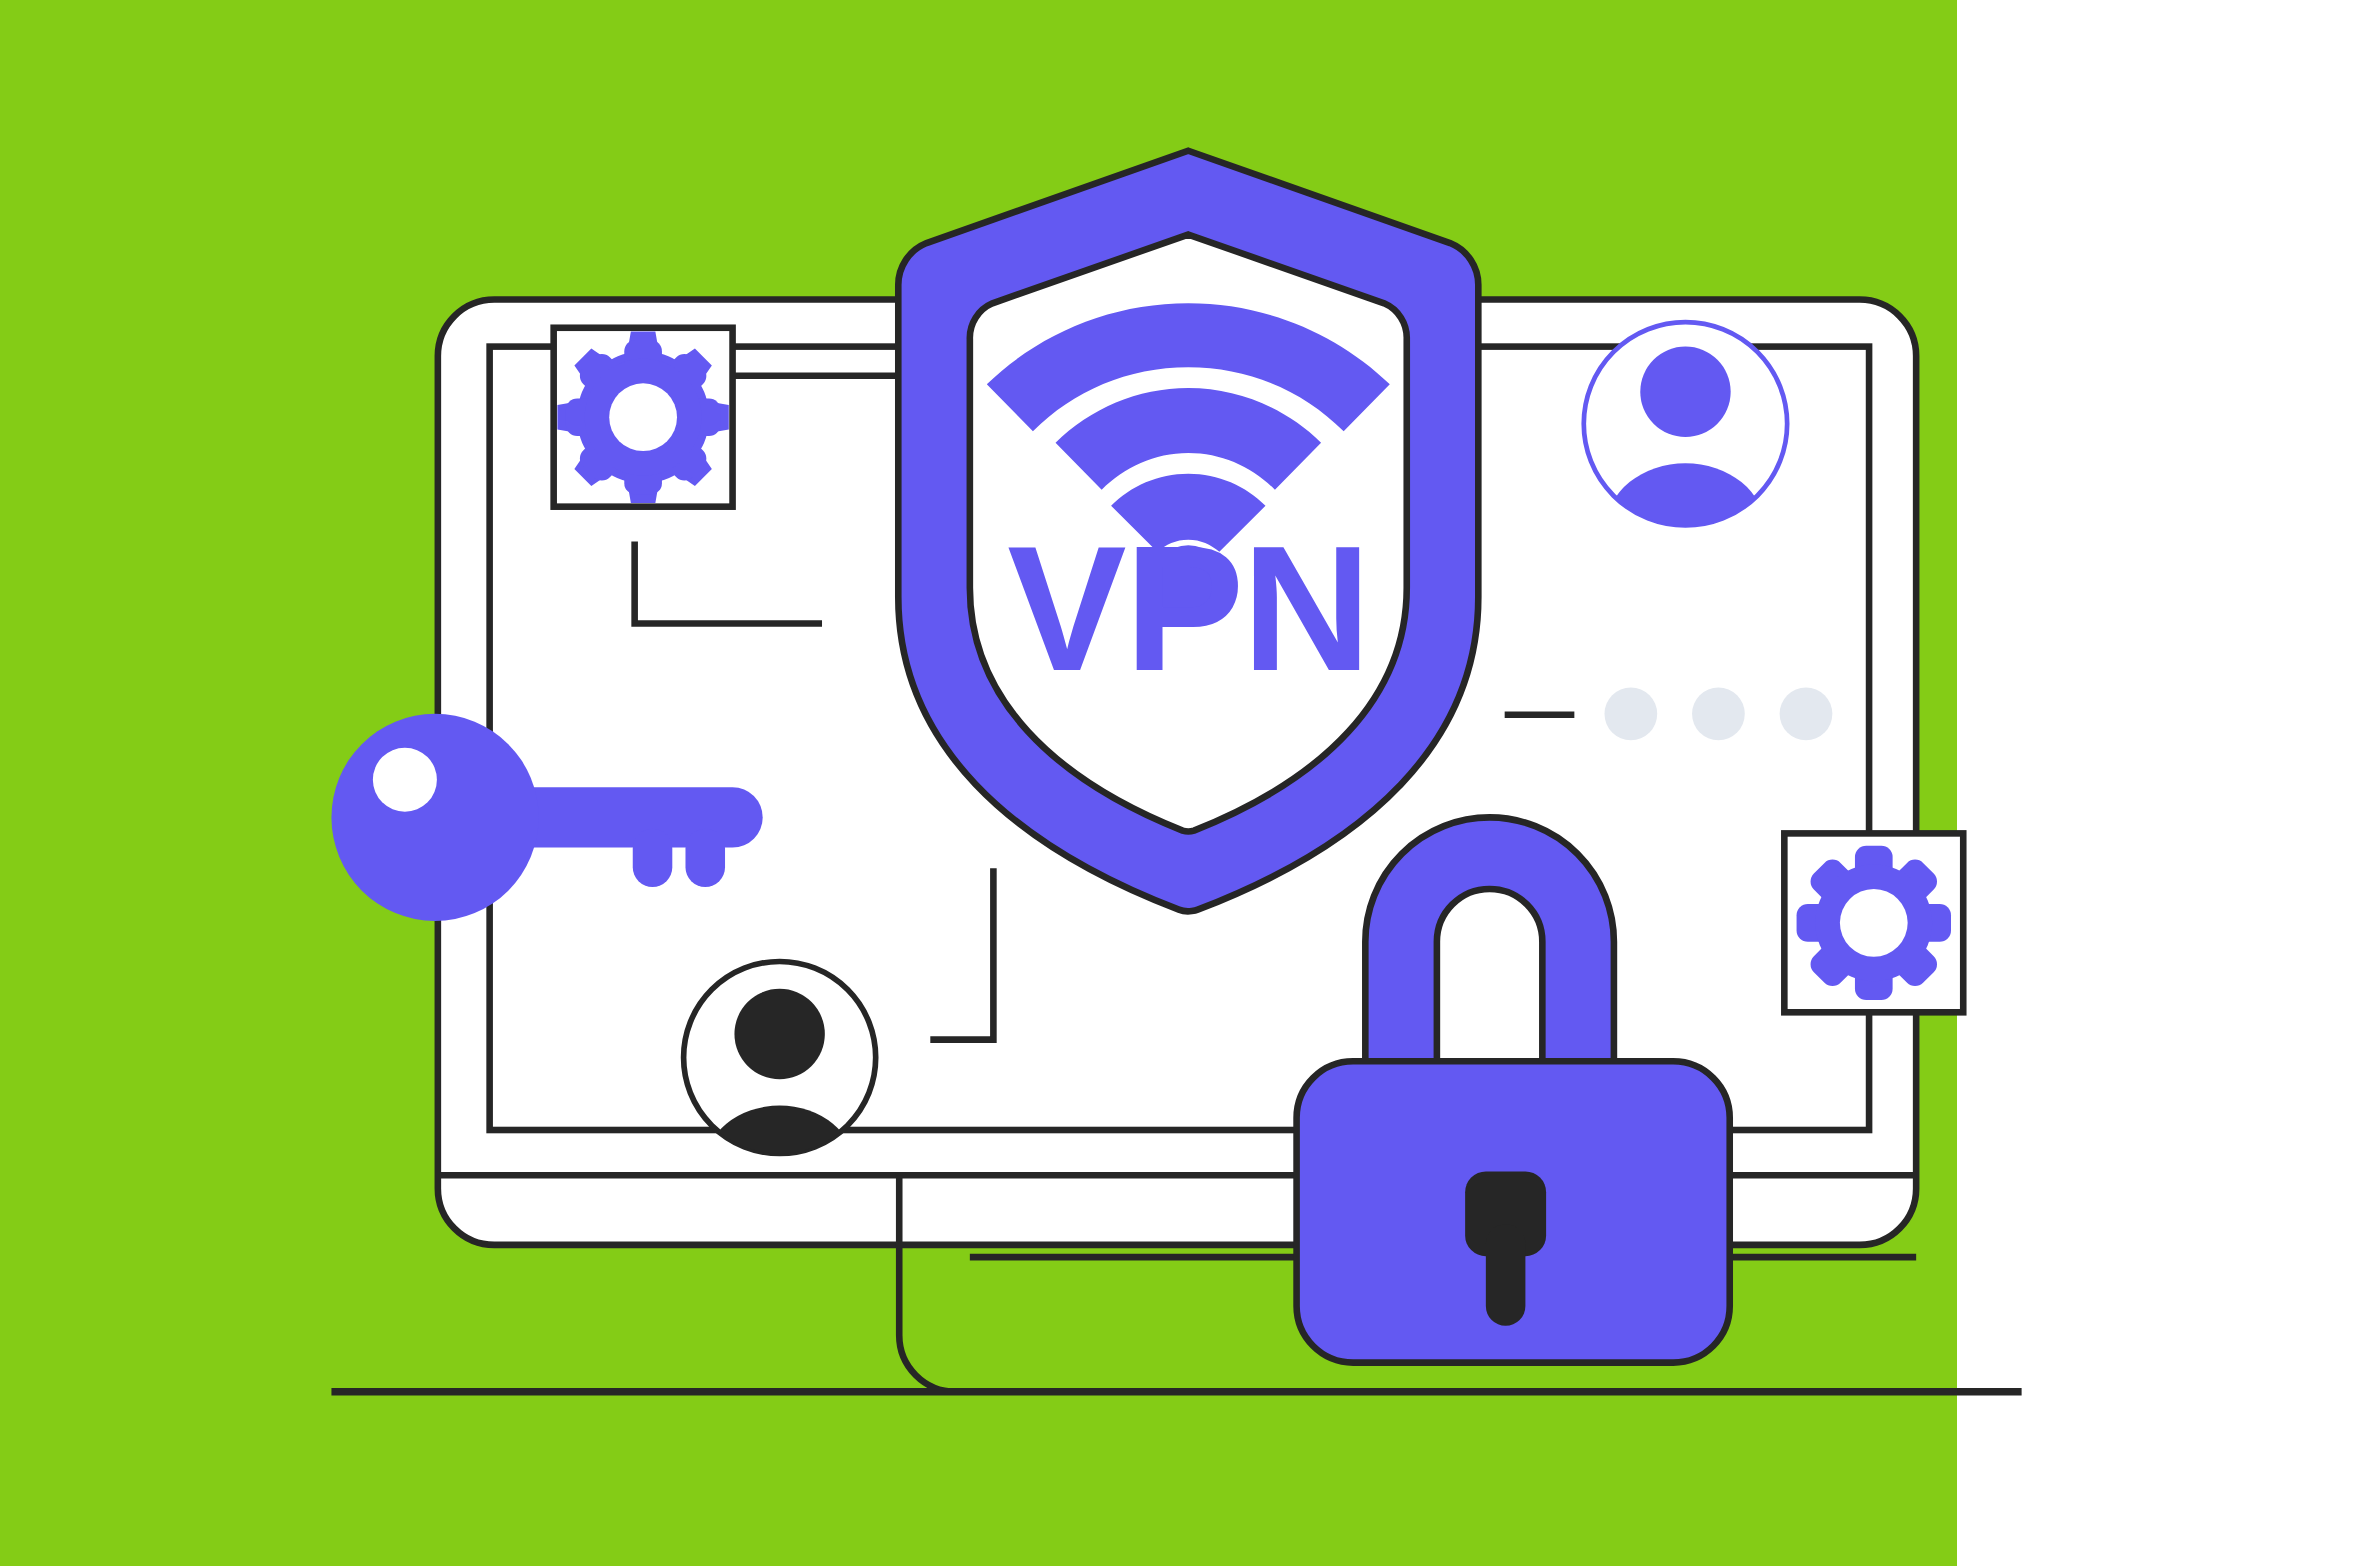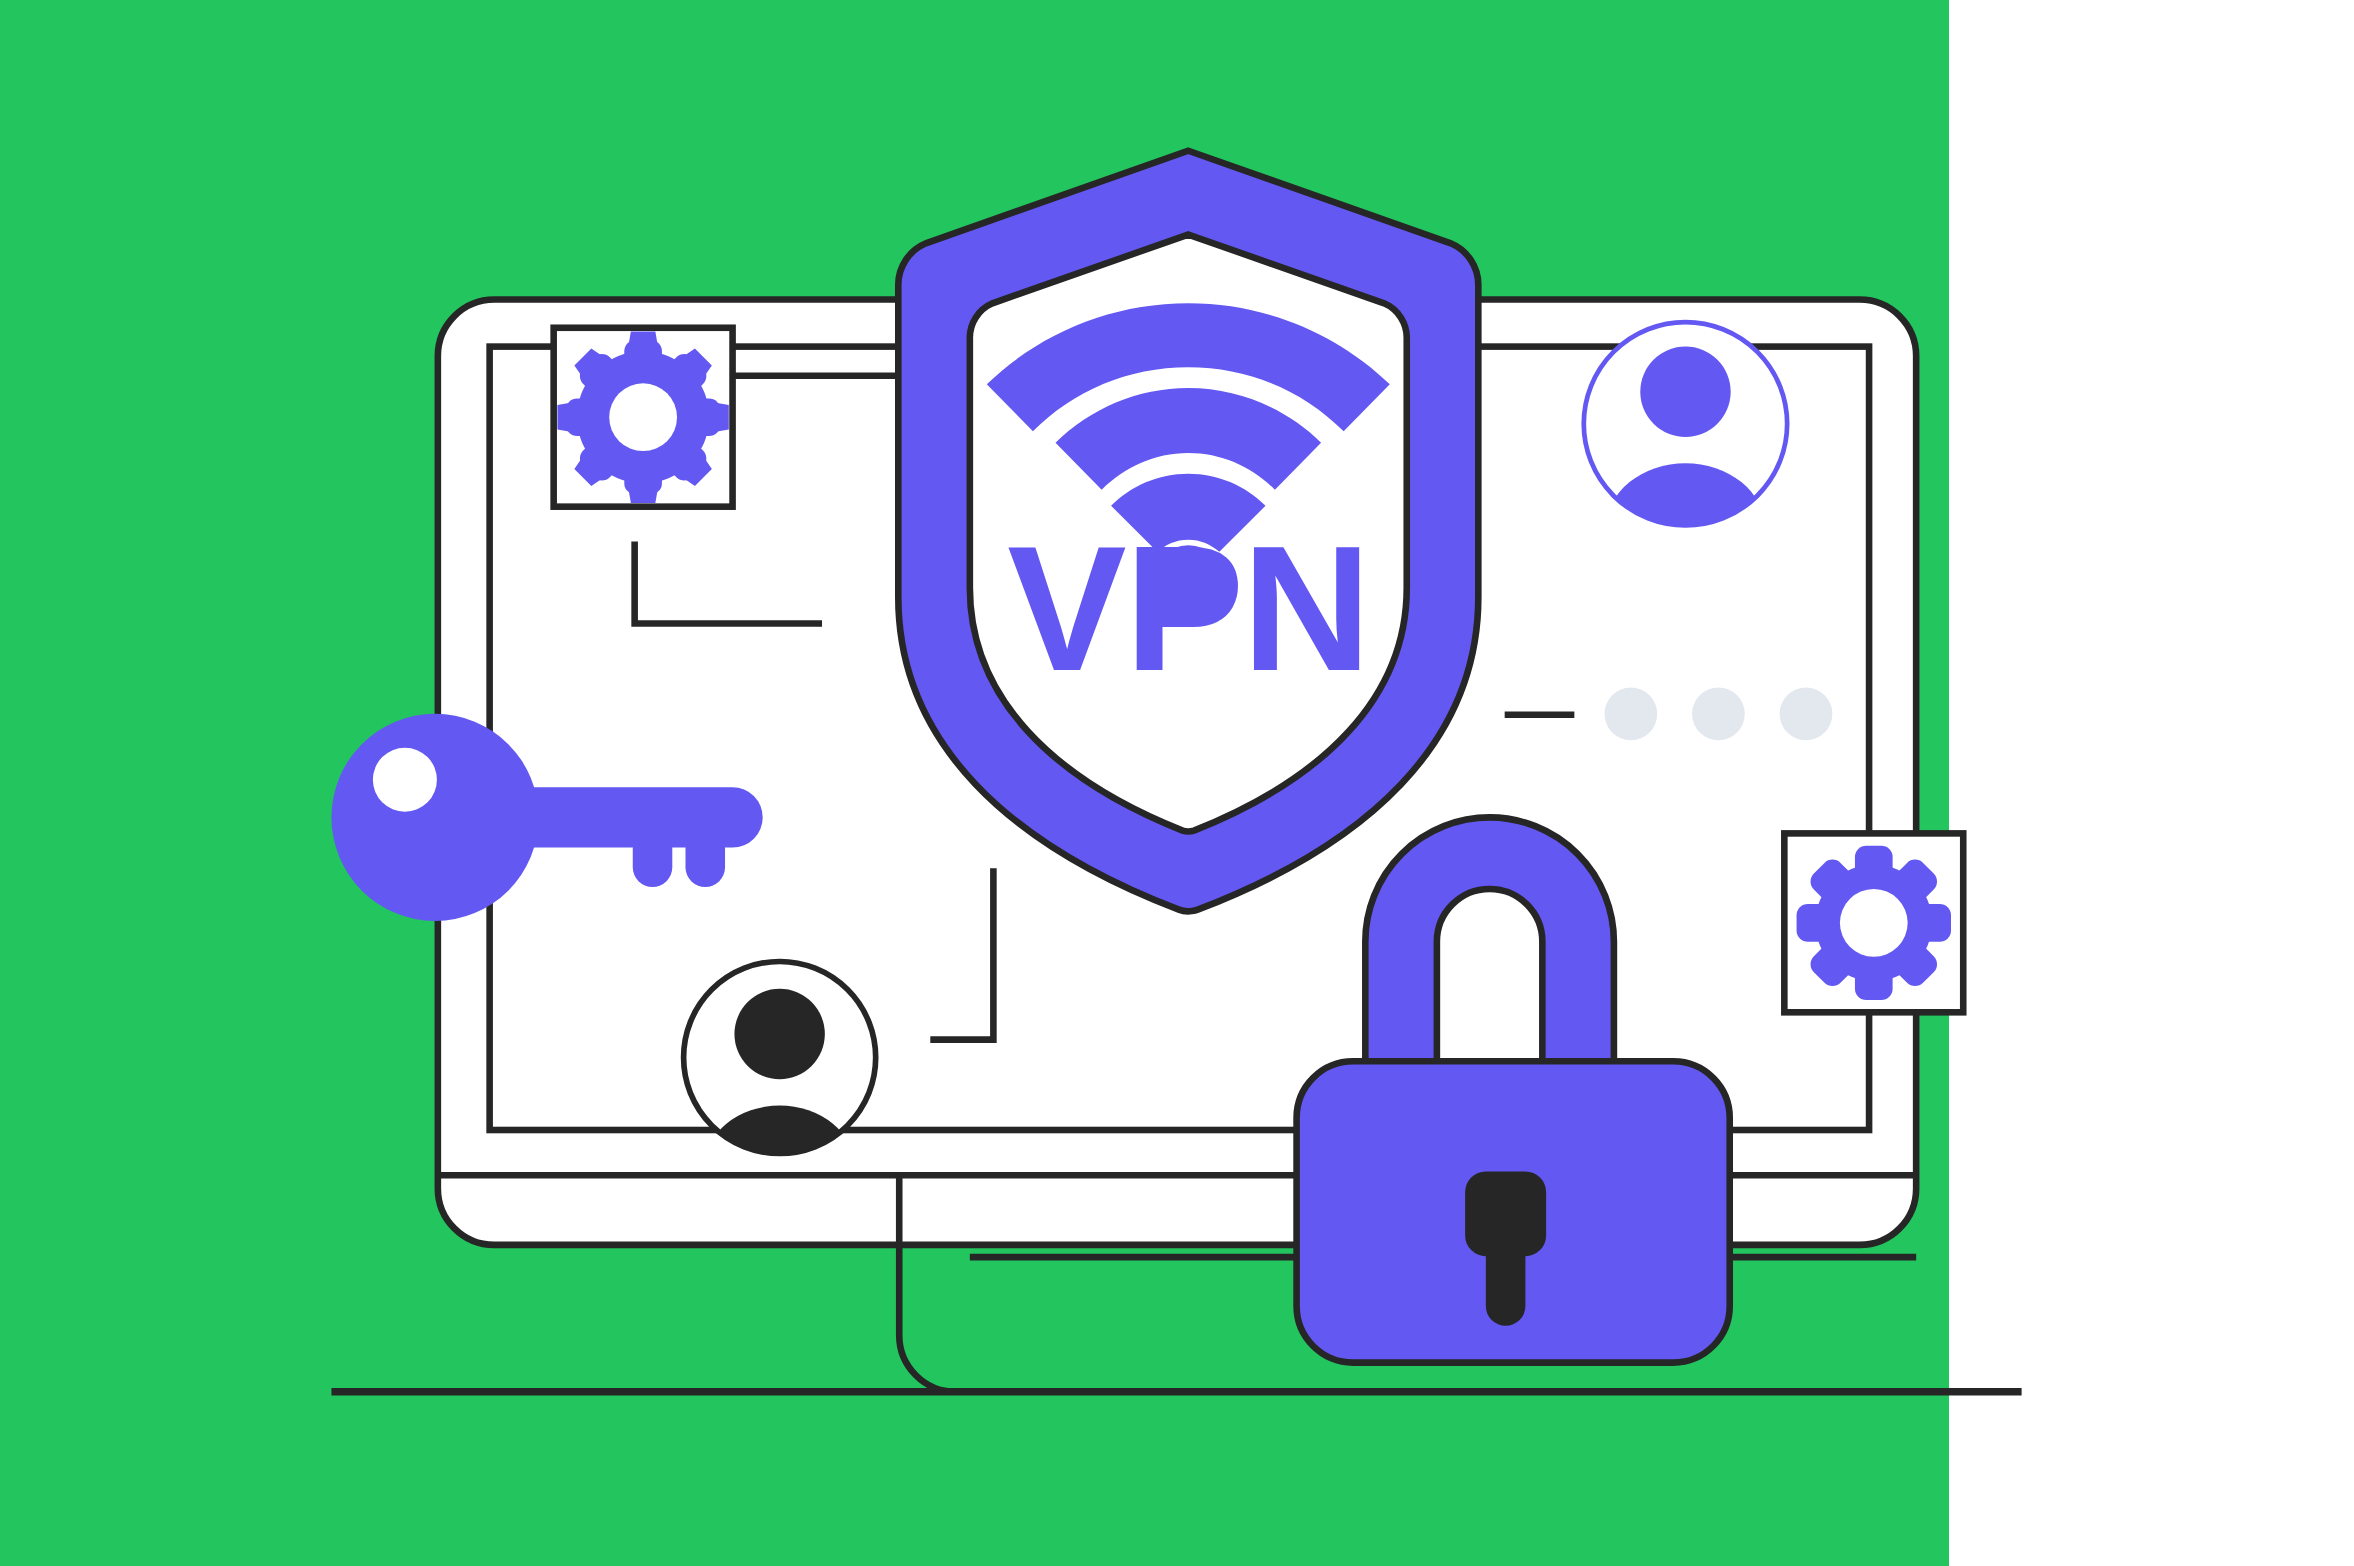--- a/index.html
+++ b/index.html
@@ -10,21 +10,22 @@
   body {
     width: 2354px;
     height: 1567px;
     overflow: hidden;
     font-family: "Liberation Sans", sans-serif;
   }
   #stage {
     position: relative;
     width: 1949px;
     height: 1567px;
-    background: #22c55e;
+    background: #84cc16;
+    padding-left: 8px;
   }
   #scene {
     position: absolute;
     inset: 0;
     width: 2354px;
     height: 1567px;
     display: block;
   }
   .vpn-text {
     font-family: "Liberation Sans", sans-serif;

